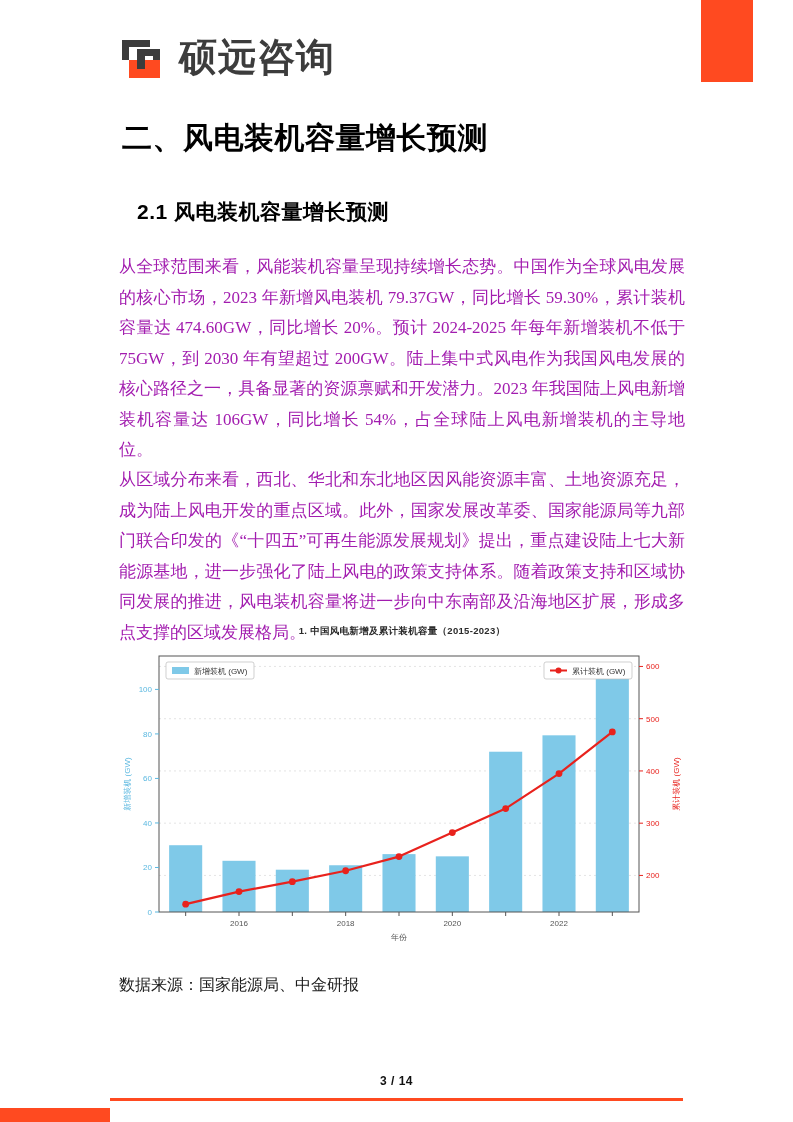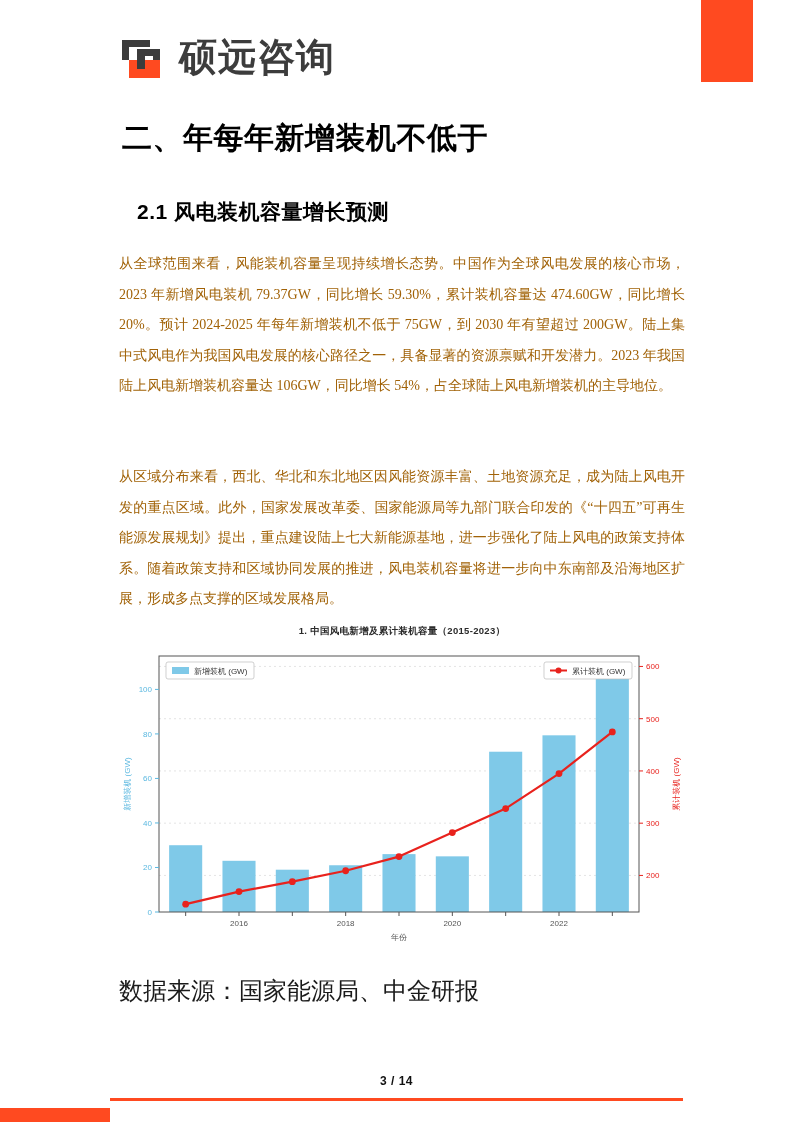--- a/index.html
+++ b/index.html
@@ -92,23 +92,23 @@
     letter-spacing: 0.5px;
     margin: 15px;
   }
 
   
   .body-block {
     position: absolute;
     left: 119px;
     width: 566px;
     font-family: "Liberation Serif", "DejaVu Serif", serif;
-    font-size: 14px;
+    font-size: 17px;
     line-height: 30.5px;
-    color: #a16207;
+    color: #a21caf;
     text-align: justify;
     text-justify: inter-ideograph;
   }
   .para-1 { top: 235px; }
   .para-2 { top: 448px; }
 
   
   .figure {
     position: absolute;
     left: 119px;
@@ -130,21 +130,21 @@
     height: 310px;
   }
   .chart-svg { display: block; }
 
   
   .source {
     position: absolute;
     left: 119px;
     top: 975px;
     font-family: "Liberation Serif", "DejaVu Serif", serif;
-    font-size: 24px;
+    font-size: 16px;
     color: #1a1a1a;
   }
 
   
   .page-number {
     position: absolute;
     left: 0;
     right: 0;
     bottom: 34px;
     text-align: center;
@@ -174,21 +174,21 @@
         <path d="M9 22 H40 V40 H9 Z" fill="#ff4a20"></path>
         <path d="M17 11 H25 V31 H17 Z" fill="#3c3c3c"></path>
         <path d="M9 22 H17 V40 H9 Z" fill="#ff4a20"></path>
         <path d="M2 2 H9 V22 H2 Z" fill="#3c3c3c"></path>
         <path d="M25 31 H40 V40 H25 Z" fill="#ff4a20"></path>
       </svg>
     </span>
     <span class="logo-text">硕远咨询</span>
   </div>
 
-  <h1 class="h1">二、年每年新增装机不低于</h1>
+  <h1 class="h1">二、风电装机容量增长预测</h1>
   <h2 class="h2">2.1 风电装机容量增长预测</h2>
 
   <p class="body-block para-1">从全球范围来看，风能装机容量呈现持续增长态势。中国作为全球风电发展的核心市场，2023 年新增风电装机 79.37GW，同比增长 59.30%，累计装机容量达 474.60GW，同比增长 20%。预计 2024-2025 年每年新增装机不低于 75GW，到 2030 年有望超过 200GW。陆上集中式风电作为我国风电发展的核心路径之一，具备显著的资源禀赋和开发潜力。2023 年我国陆上风电新增装机容量达 106GW，同比增长 54%，占全球陆上风电新增装机的主导地位。</p>
   <p class="body-block para-2">从区域分布来看，西北、华北和东北地区因风能资源丰富、土地资源充足，成为陆上风电开发的重点区域。此外，国家发展改革委、国家能源局等九部门联合印发的《“十四五”可再生能源发展规划》提出，重点建设陆上七大新能源基地，进一步强化了陆上风电的政策支持体系。随着政策支持和区域协同发展的推进，风电装机容量将进一步向中东南部及沿海地区扩展，形成多点支撑的区域发展格局。</p>
 
   <div class="figure">
     <div class="fig-caption">1.  中国风电新增及累计装机容量（2015-2023）</div>
     <div class="chart-box">
       <svg class="chart-svg" id="chart" width="566" height="300" viewBox="0 0 566 300" xmlns="http://www.w3.org/2000/svg">
           <rect x="40" y="8" width="480" height="256" fill="#fff"></rect>

